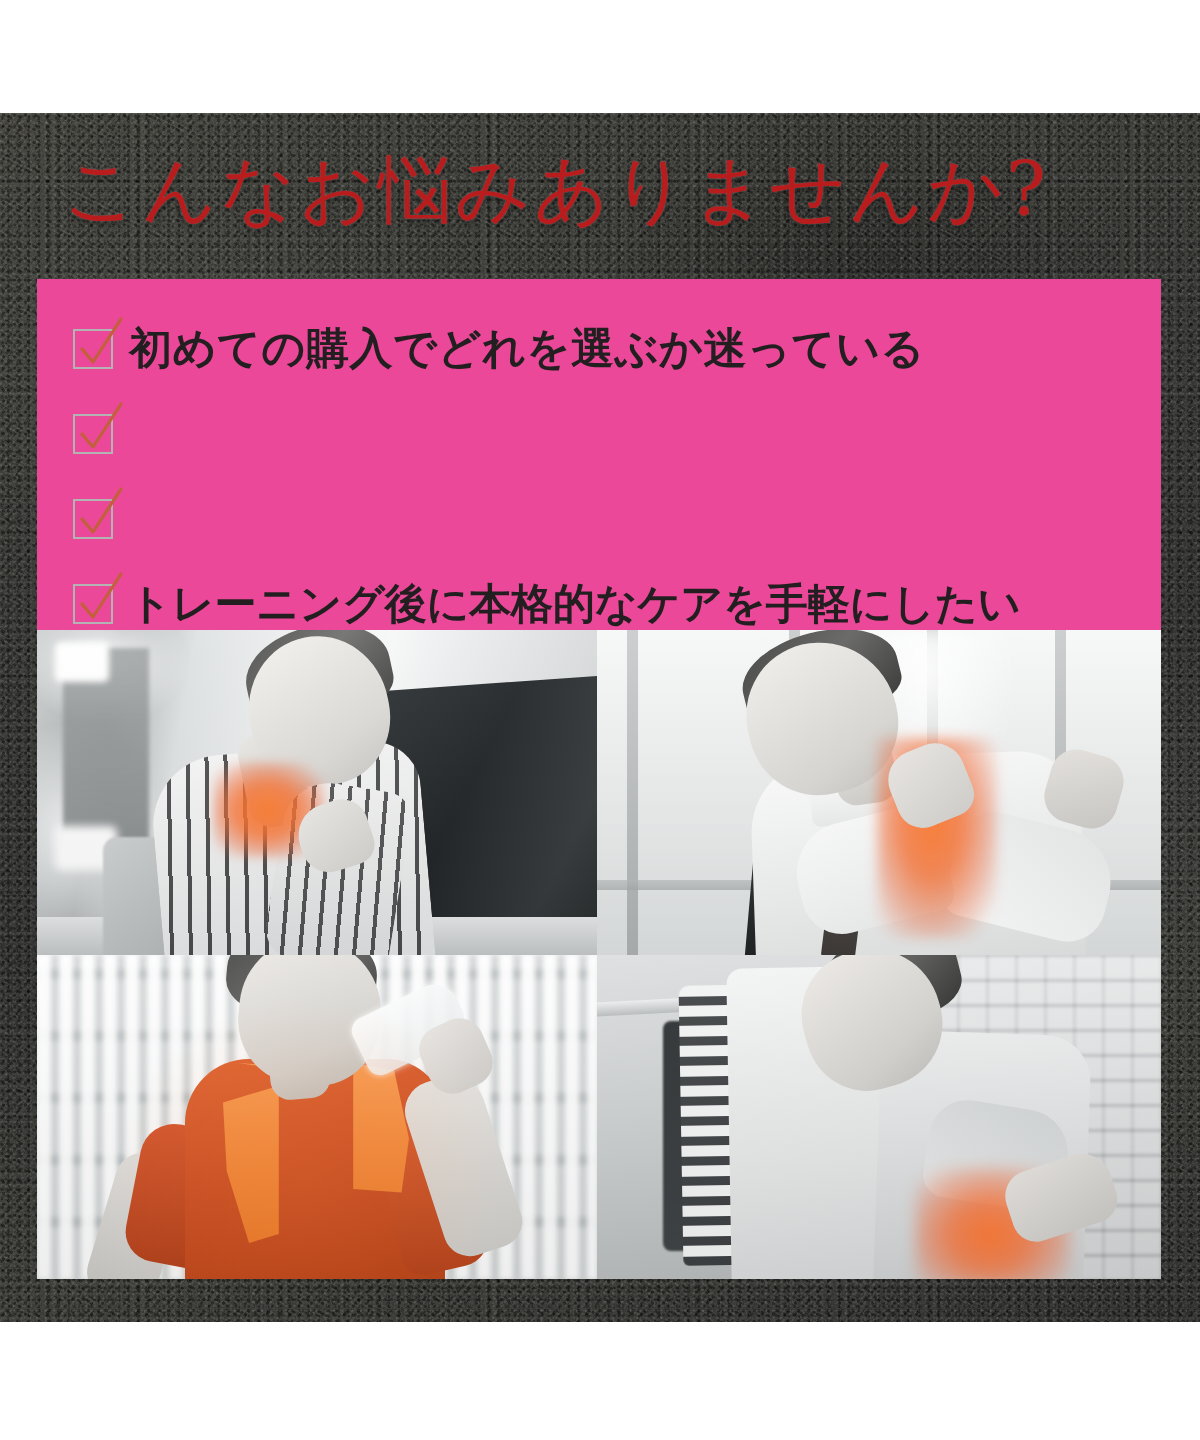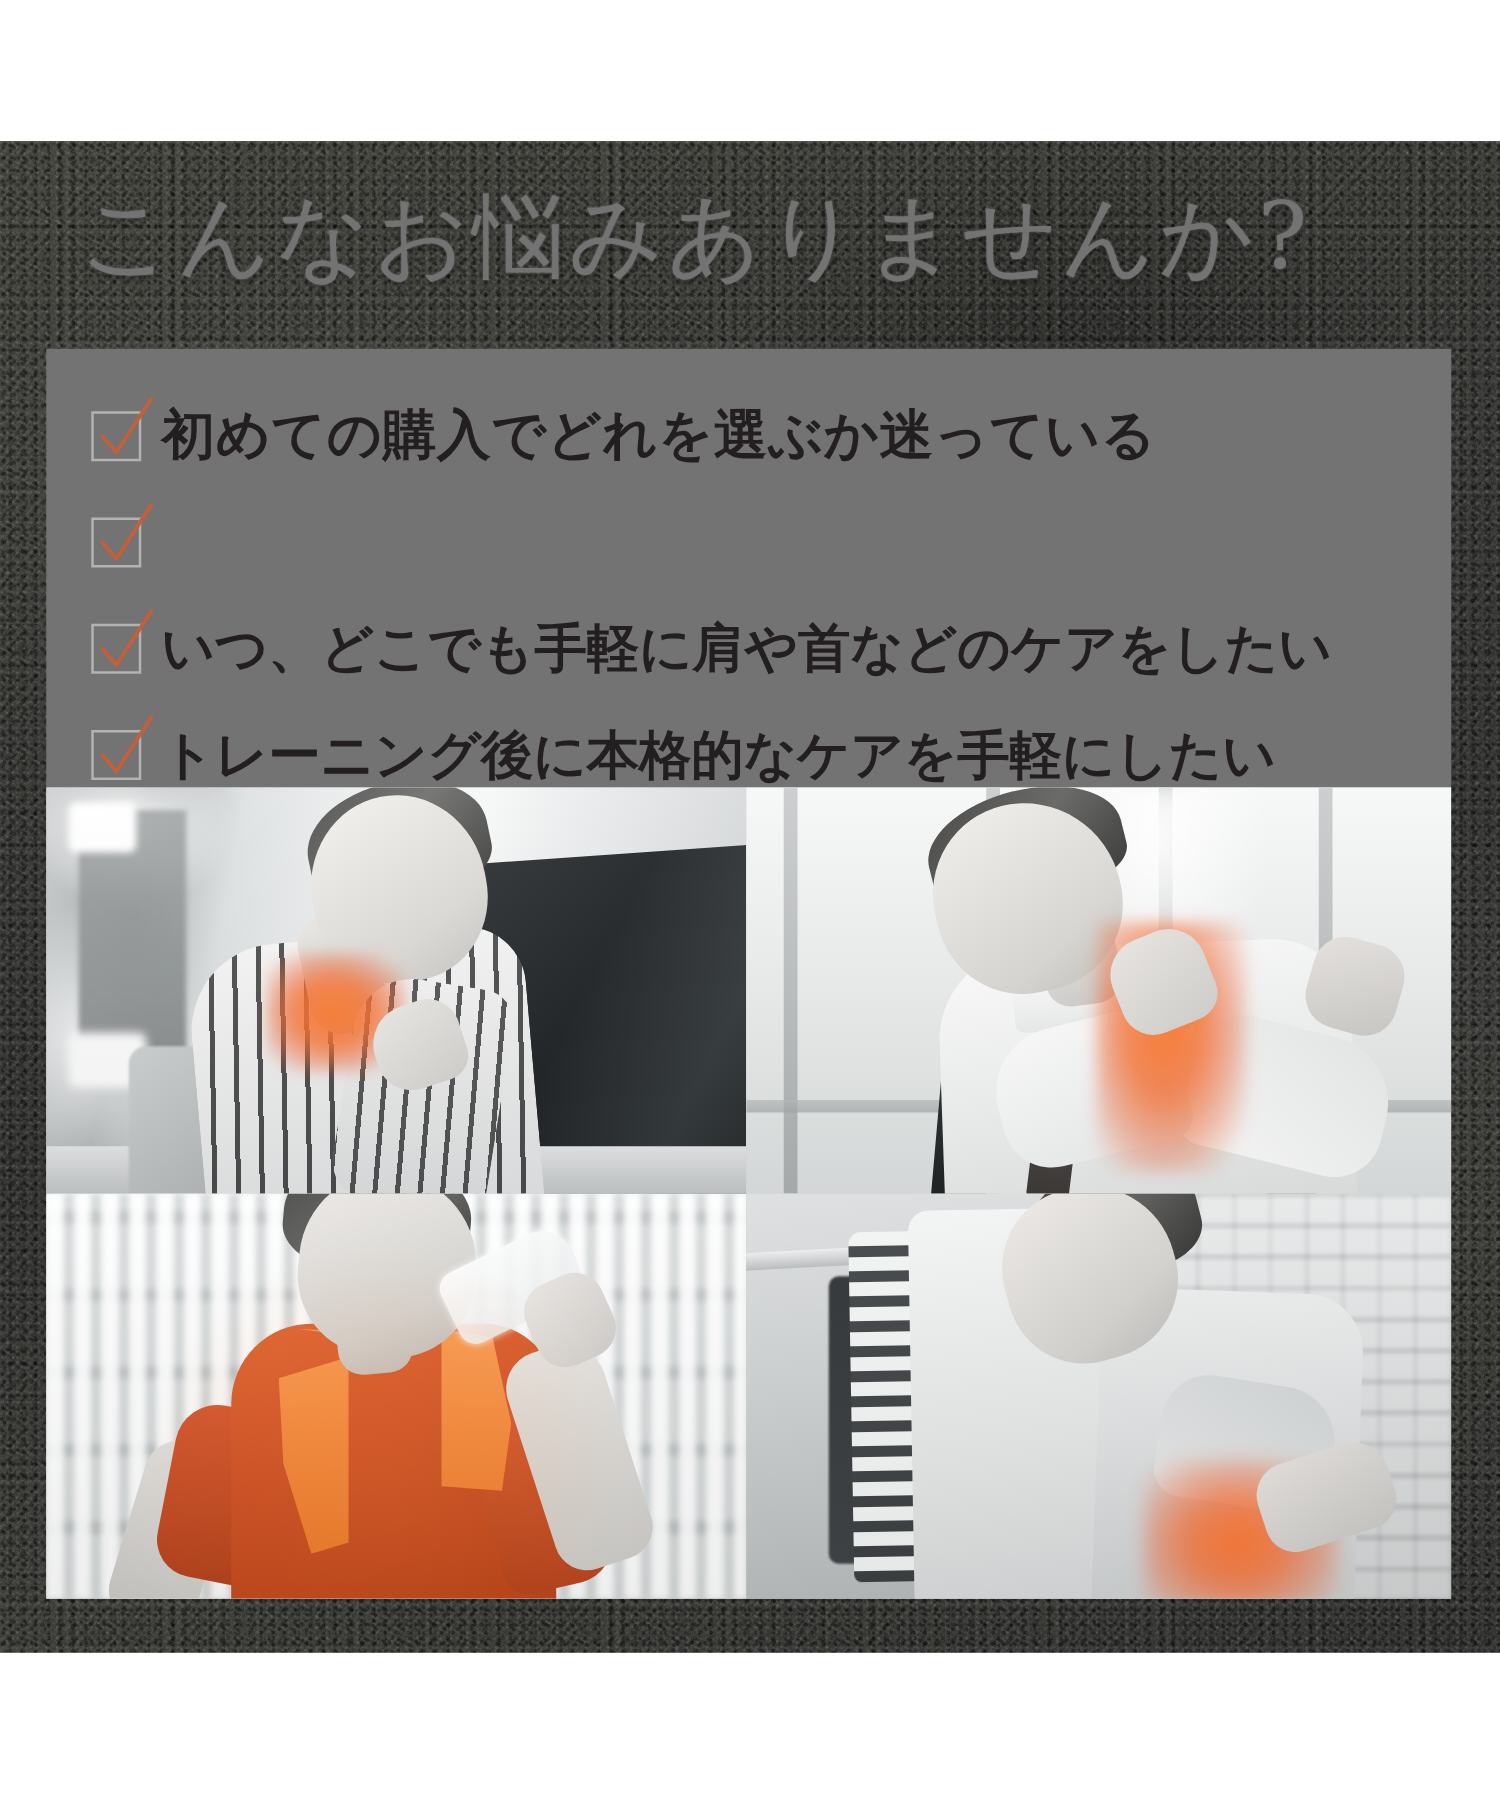--- a/index.html
+++ b/index.html
@@ -61,38 +61,38 @@
       repeating-linear-gradient(83deg,  rgba(255,255,255,.02)  0 1px, transparent 1px 3px);
     pointer-events: none;
   }
 
   
   .headline {
     position: absolute;
     left: 0; top: 152px;
     width: 1112px;
     text-align: center;
-    color: #737373;
+    color: #b91c1c;
     font-family: "DejaVu Serif", "Liberation Serif", serif;
     font-size: 74px;
     line-height: 1.0;
     letter-spacing: 3px;
     font-weight: 400;
     text-shadow: 0 0 2px rgba(255,255,255,.35), 0 2px 6px rgba(0,0,0,.5);
     white-space: nowrap;
   }
 
   
   .card {
     position: absolute;
     left: 37px;
     top: 279px;
     width: 1124px;
     height: 1000px;
-    background: #737373;
+    background: #ec4899;
     overflow: hidden;
   }
 
   
   .checklist {
     position: absolute;
     left: 0; top: 0;
     width: 1124px;
     padding: 27px 0 0 0;
   }
@@ -582,21 +582,20 @@
           </svg>
         </span>
       </div>
 
       <div class="check-row wide">
         <span class="checkbox">
           <svg viewBox="0 0 50 54" aria-hidden="true">
             <path d="M6 34 L17 47 L45 4" fill="none" stroke="#c1603a" stroke-width="3.2" stroke-linecap="round" stroke-linejoin="round"></path>
           </svg>
         </span>
-        <span class="check-label">いつ、どこでも手軽に肩や首などのケアをしたい</span>
       </div>
 
       <div class="check-row wide">
         <span class="checkbox">
           <svg viewBox="0 0 50 54" aria-hidden="true">
             <path d="M6 34 L17 47 L45 4" fill="none" stroke="#c1603a" stroke-width="3.2" stroke-linecap="round" stroke-linejoin="round"></path>
           </svg>
         </span>
         <span class="check-label">トレーニング後に本格的なケアを手軽にしたい</span>
       </div>

